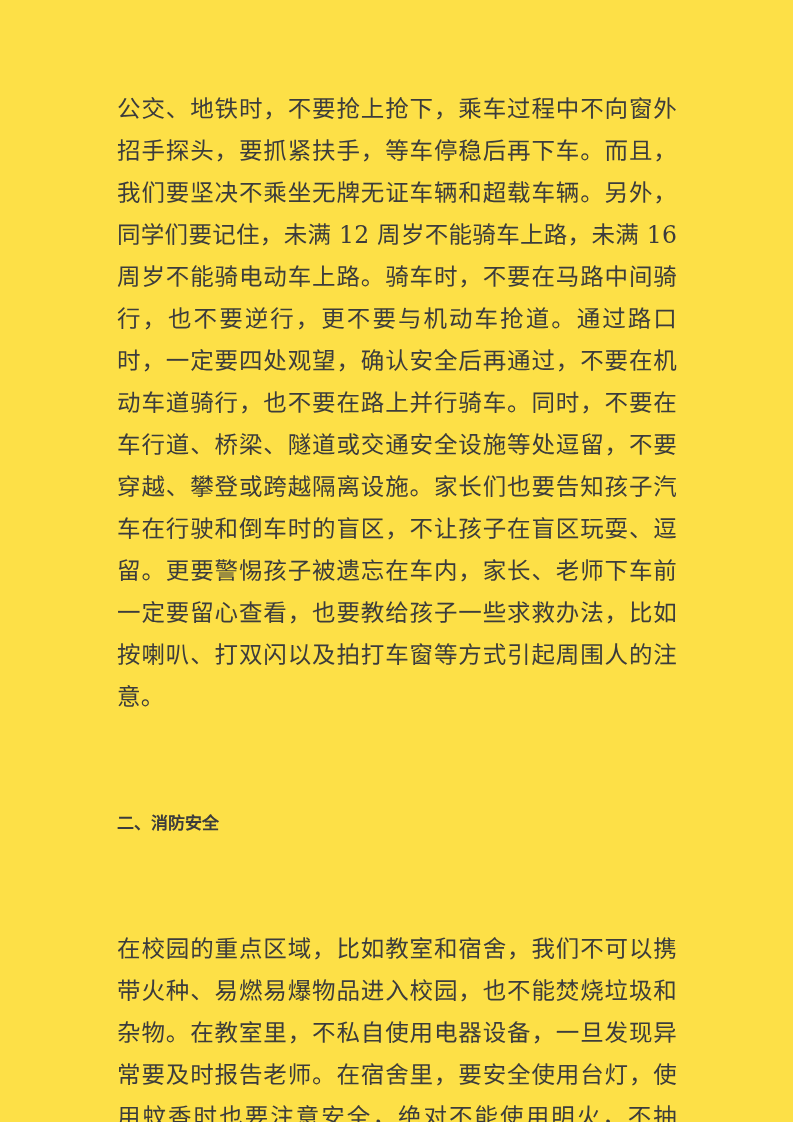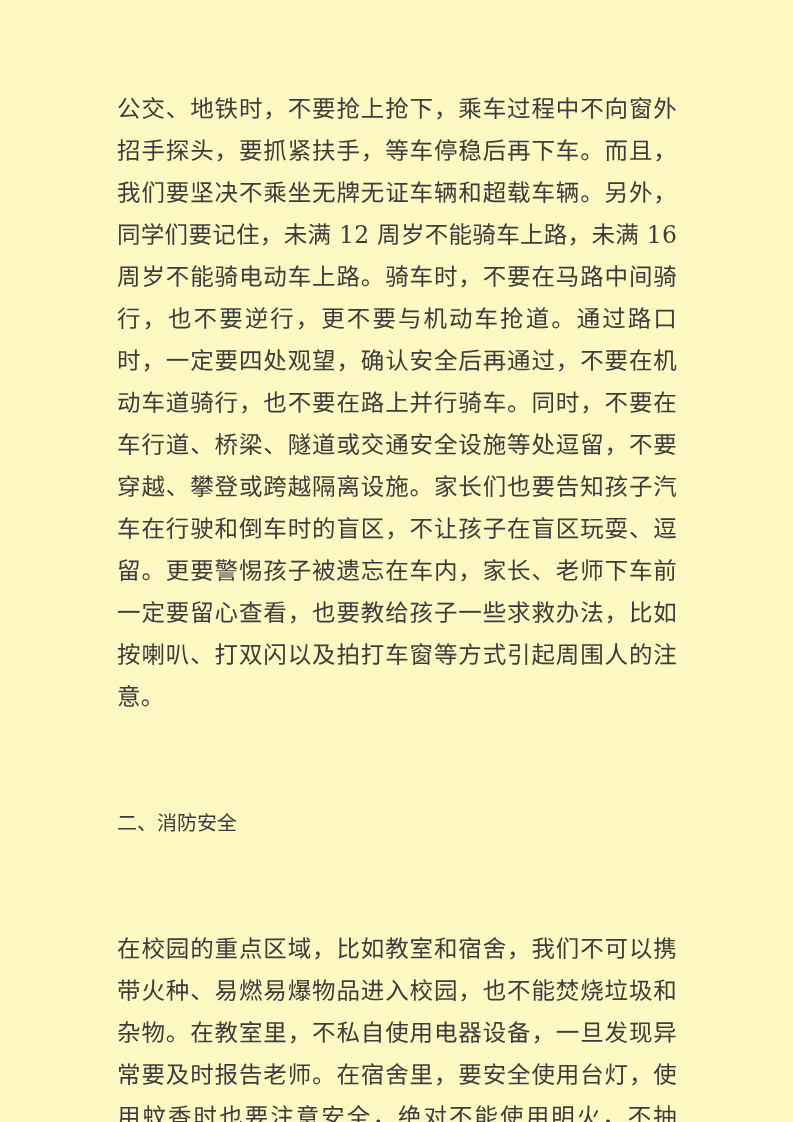--- a/index.html
+++ b/index.html
@@ -8,21 +8,21 @@
     padding: 0;
     background: #ffffff;
   }
   body {
     font-family: "DejaVu Sans", "Liberation Sans", sans-serif;
   }
   .page {
     position: relative;
     width: 793px;
     height: 1122px;
-    background: #fef9c3;
+    background: #fde047;
     overflow: hidden;
     box-sizing: border-box;
   }
   .content {
     position: absolute;
     left: 117px;
     top: 88px;
     width: 560px;
   }
   .para {
@@ -32,24 +32,24 @@
     color: #3c3c3c;
     text-align: justify;
     text-justify: inter-character;
     text-align-last: left;
     margin: 0;
     letter-spacing: 0.15px;
     -webkit-font-smoothing: antialiased;
   }
   .heading {
     font-family: "DejaVu Serif", "Liberation Serif", serif;
-    font-size: 20px;
+    font-size: 17px;
     line-height: 42px;
     color: #3c3c3c;
-    font-weight: normal;
+    font-weight: bold;
     margin: 0;
     text-align: left;
   }
   .heading-block {
     margin-top: 84px;
     margin-bottom: 84px;
   }
 </style>
 </head>
 <body>

